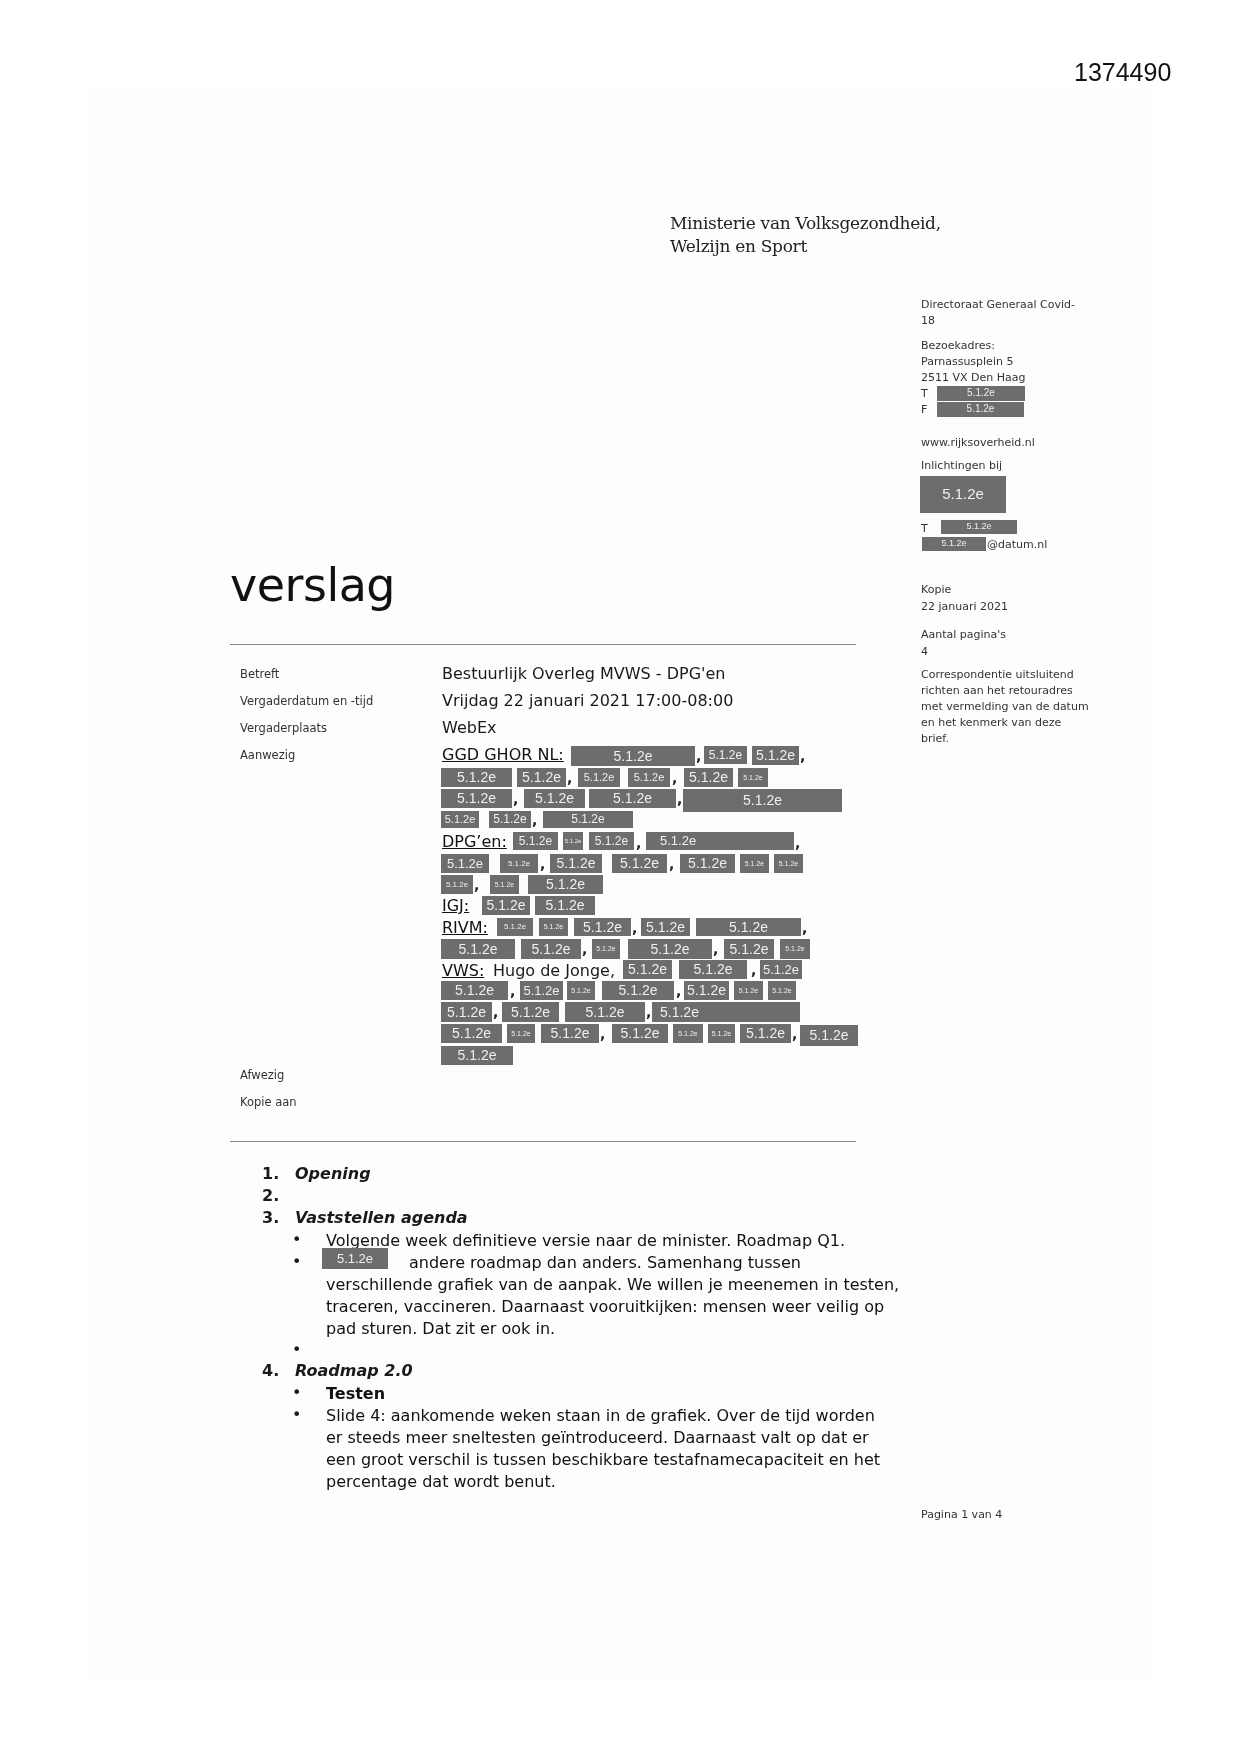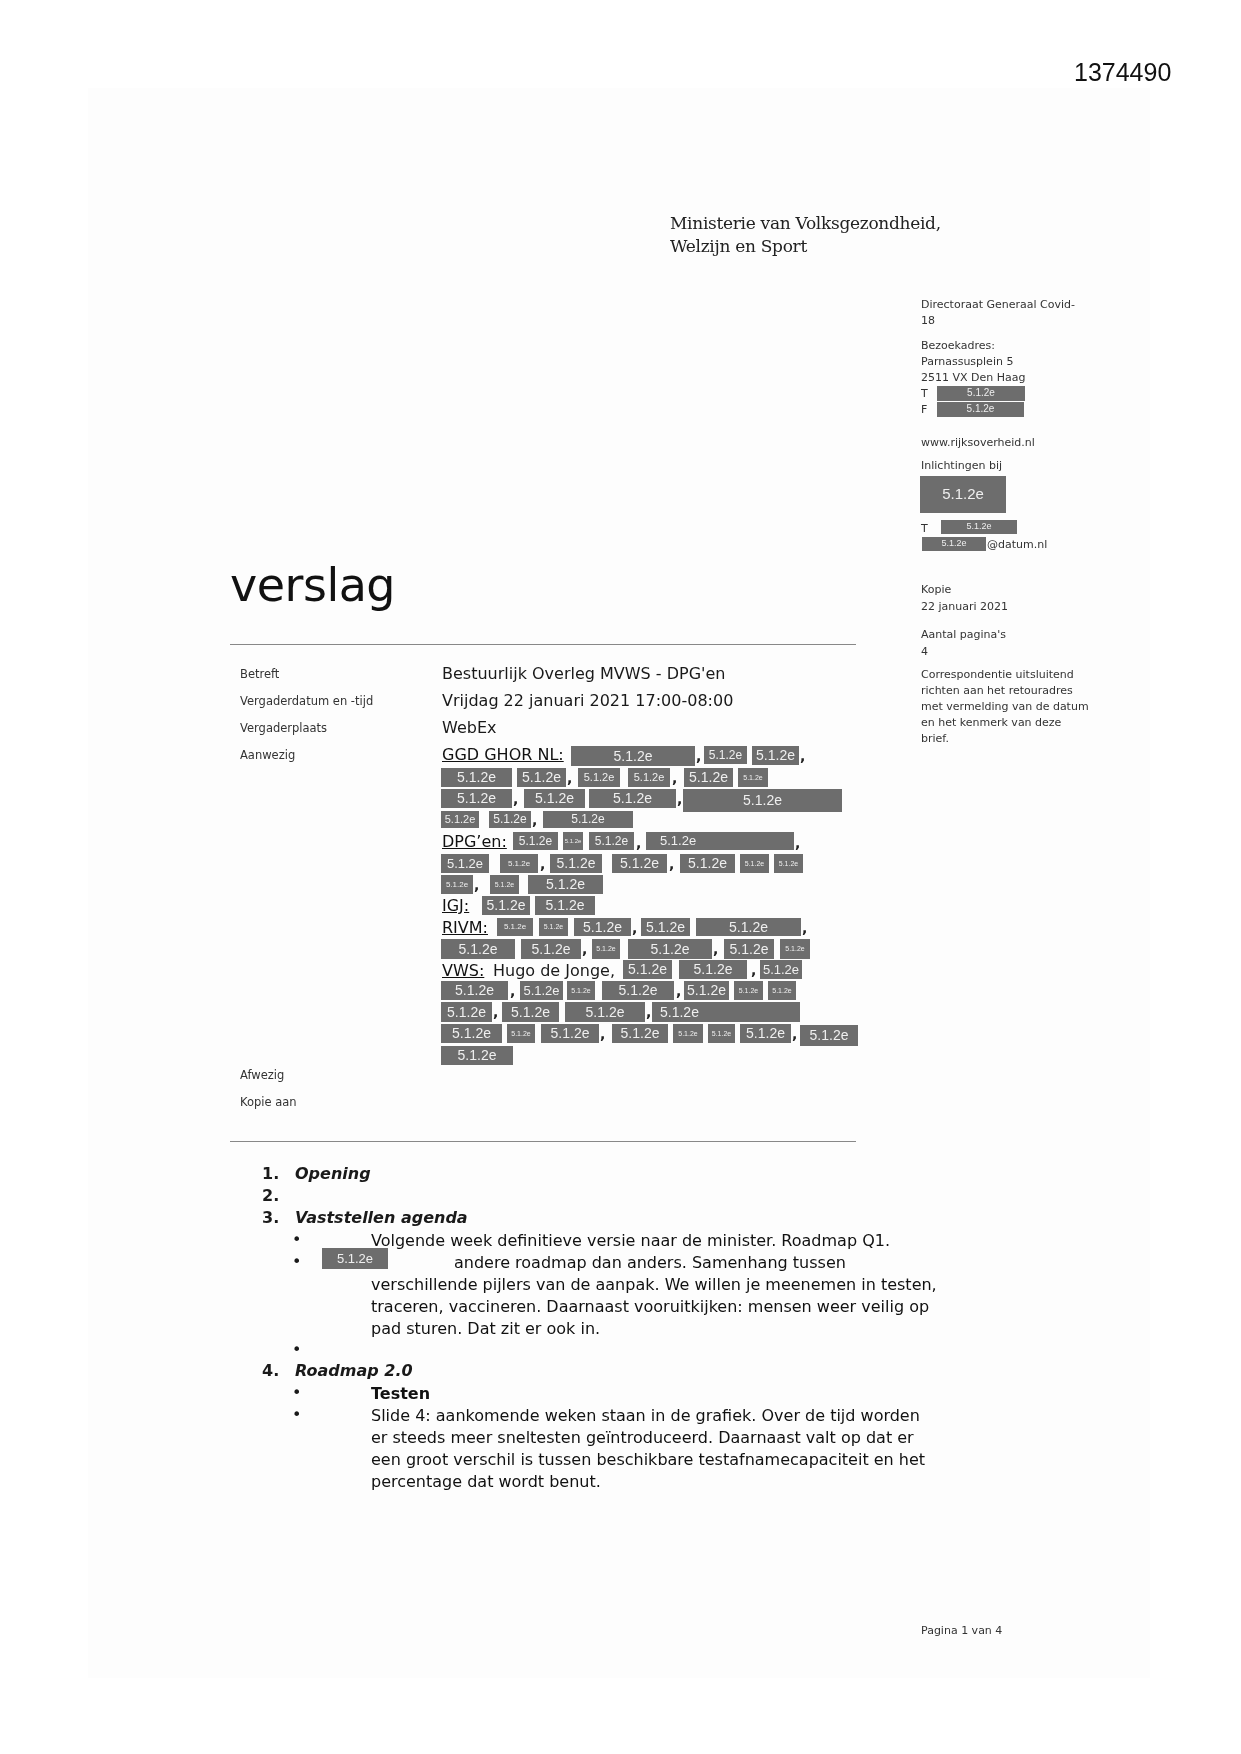--- a/index.html
+++ b/index.html
@@ -16,22 +16,22 @@
     .rd { position: absolute; background: #6d6d6d; color: #efefef; font-family: "Liberation Sans", sans-serif; text-align: center; box-sizing: border-box; white-space: nowrap; overflow: hidden; }
     .title { position: absolute; left: 230px; top: 558px; font-size: 46px; color: #111; letter-spacing: -0.5px; }
     .hr { position: absolute; left: 230px; width: 626px; height: 1px; background: #888; }
     .lbl { position: absolute; left: 240px; font-size: 11.5px; color: #333; }
     .val { position: absolute; left: 442px; font-size: 16px; color: #1a1a1a; }
     .grp { position: absolute; left: 442px; font-size: 16px; color: #111; text-decoration: underline; }
     .cm { position: absolute; font-size: 14px; font-weight: bold; color: #222; }
     .num { position: absolute; left: 262px; font-weight: bold; font-size: 16px; }
     .ah { position: absolute; left: 295px; font-weight: bold; font-size: 16px; font-style: italic; }
     .bul { position: absolute; left: 292px; font-size: 16px; }
-    .btxt { position: absolute; left: 326px; width: 580px; font-size: 16px; line-height: 22px; color: #111; margin-left: 45px; }
-    .pg { position: absolute; left: 921px; top: 1624px; font-size: 11px; color: #333; }
+    .btxt { position: absolute; left: 326px; width: 580px; font-size: 16px; line-height: 22px; color: #111; }
+    .pg { position: absolute; left: 921px; top: 1508px; font-size: 11px; color: #333; }
   </style>
 </head>
 <body>
 
 <div class="scan"></div>
 
 <div class="doc-id">1374490</div>
 
 <div class="ministry">
   <div>Ministerie van Volksgezondheid,</div>
@@ -198,21 +198,21 @@
 <div class="ah" style="top:1164px">Opening</div>
 <div class="num" style="top:1186px">2.</div>
 <div class="num" style="top:1208px">3.</div>
 <div class="ah" style="top:1208px">Vaststellen agenda</div>
 
 <div class="bul" style="top:1230px">•</div>
 <div class="btxt" style="top:1230px">Volgende week definitieve versie naar de minister. Roadmap Q1.</div>
 <div class="bul" style="top:1252px">•</div>
 <div class="rd" style="left:322px;top:1248px;width:66px;height:21px;font-size:13px;line-height:21px">5.1.2e</div>
 <div class="btxt" style="top:1252px;left:409px;width:500px">andere roadmap dan anders. Samenhang tussen</div>
-<div class="btxt" style="top:1274px">verschillende pijlers van de aanpak. We willen je meenemen in testen,</div>
+<div class="btxt" style="top:1274px">verschillende grafiek van de aanpak. We willen je meenemen in testen,</div>
 <div class="btxt" style="top:1296px">traceren, vaccineren. Daarnaast vooruitkijken: mensen weer veilig op</div>
 <div class="btxt" style="top:1318px">pad sturen. Dat zit er ook in.</div>
 <div class="bul" style="top:1340px">•</div>
 
 <div class="num" style="top:1361px">4.</div>
 <div class="ah" style="top:1361px">Roadmap 2.0</div>
 <div class="bul" style="top:1383px">•</div>
 <div class="btxt" style="top:1383px;font-weight:bold">Testen</div>
 <div class="bul" style="top:1405px">•</div>
 <div class="btxt" style="top:1405px">Slide 4: aankomende weken staan in de grafiek. Over de tijd worden</div>

